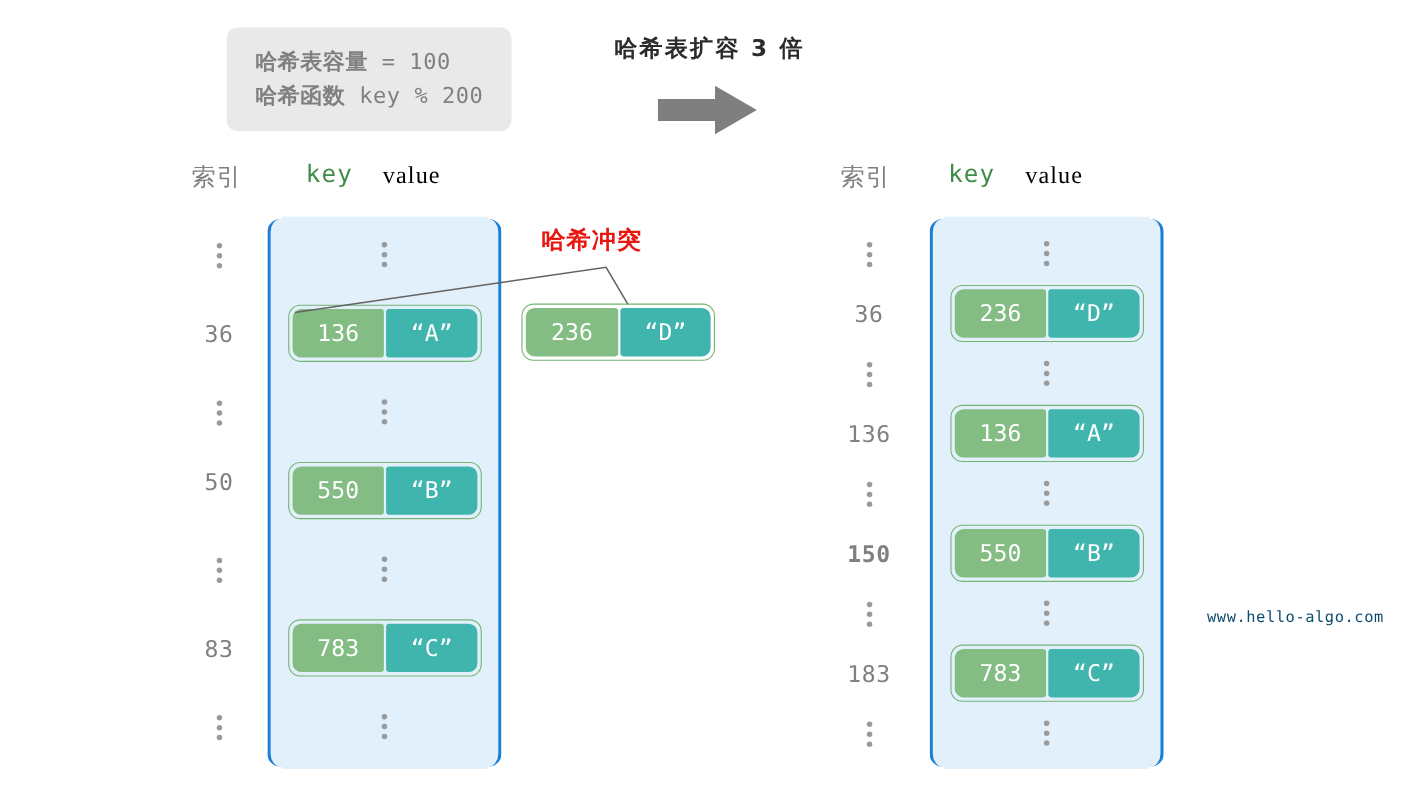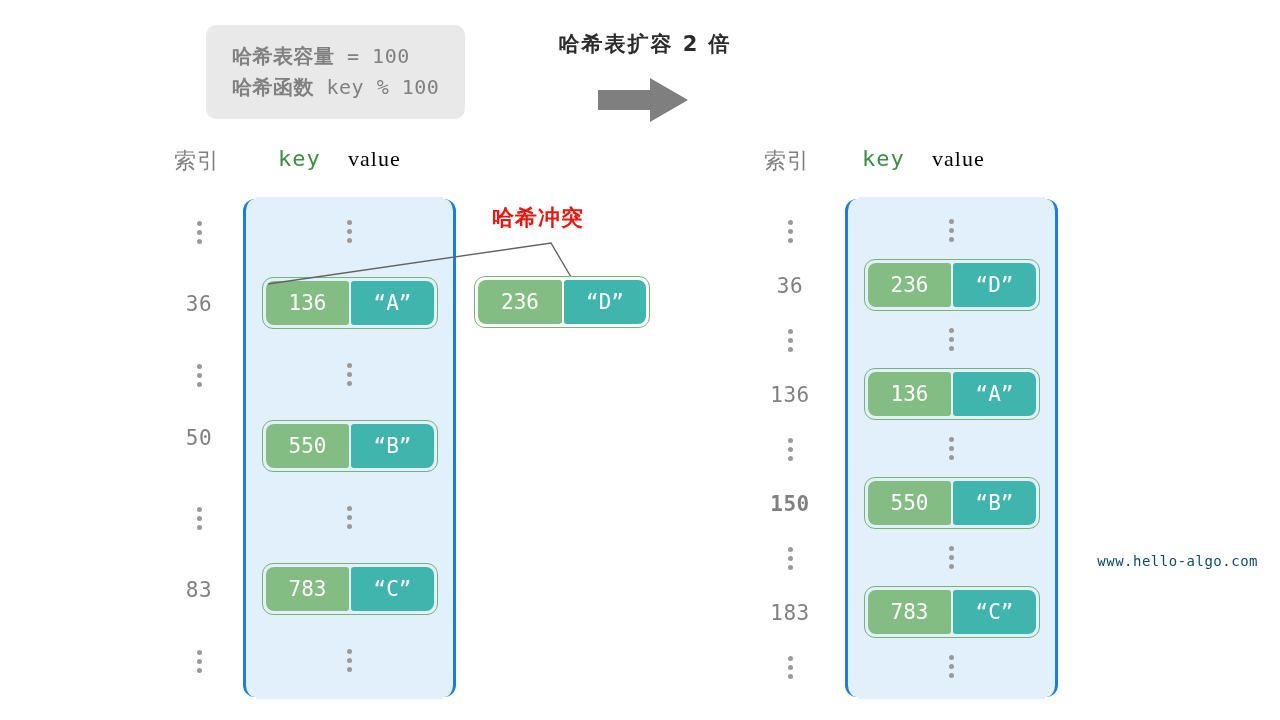--- a/index.html
+++ b/index.html
@@ -233,25 +233,25 @@
 </head>
 <body>
 
 <div id="canvas">
 
   <div class="info-box" id="info-left">
     <div>
       <span class="cn">哈希表容量</span><span class="mono"> = 100</span>
     </div>
     <div>
-      <span class="cn">哈希函数</span><span class="mono"> key % 100</span>
-    </div>
-  </div>
-
-  <div id="grow-caption">哈希表扩容 2 倍</div>
+      <span class="cn">哈希函数</span><span class="mono"> key % 200</span>
+    </div>
+  </div>
+
+  <div id="grow-caption">哈希表扩容 3 倍</div>
   <svg id="grow-arrow" viewBox="0 0 90 44">
     <polygon points="0,12 52,12 52,0 90,22 52,44 52,32 0,32" fill="#7f7f7f"></polygon>
   </svg>
 
 
   <div class="col-header" style="left:174px; top:146px;">
     <span class="idx-label">索引</span>
   </div>
   <div class="col-header" style="left:278px; top:146px;">
     <span class="key-label">key</span>

